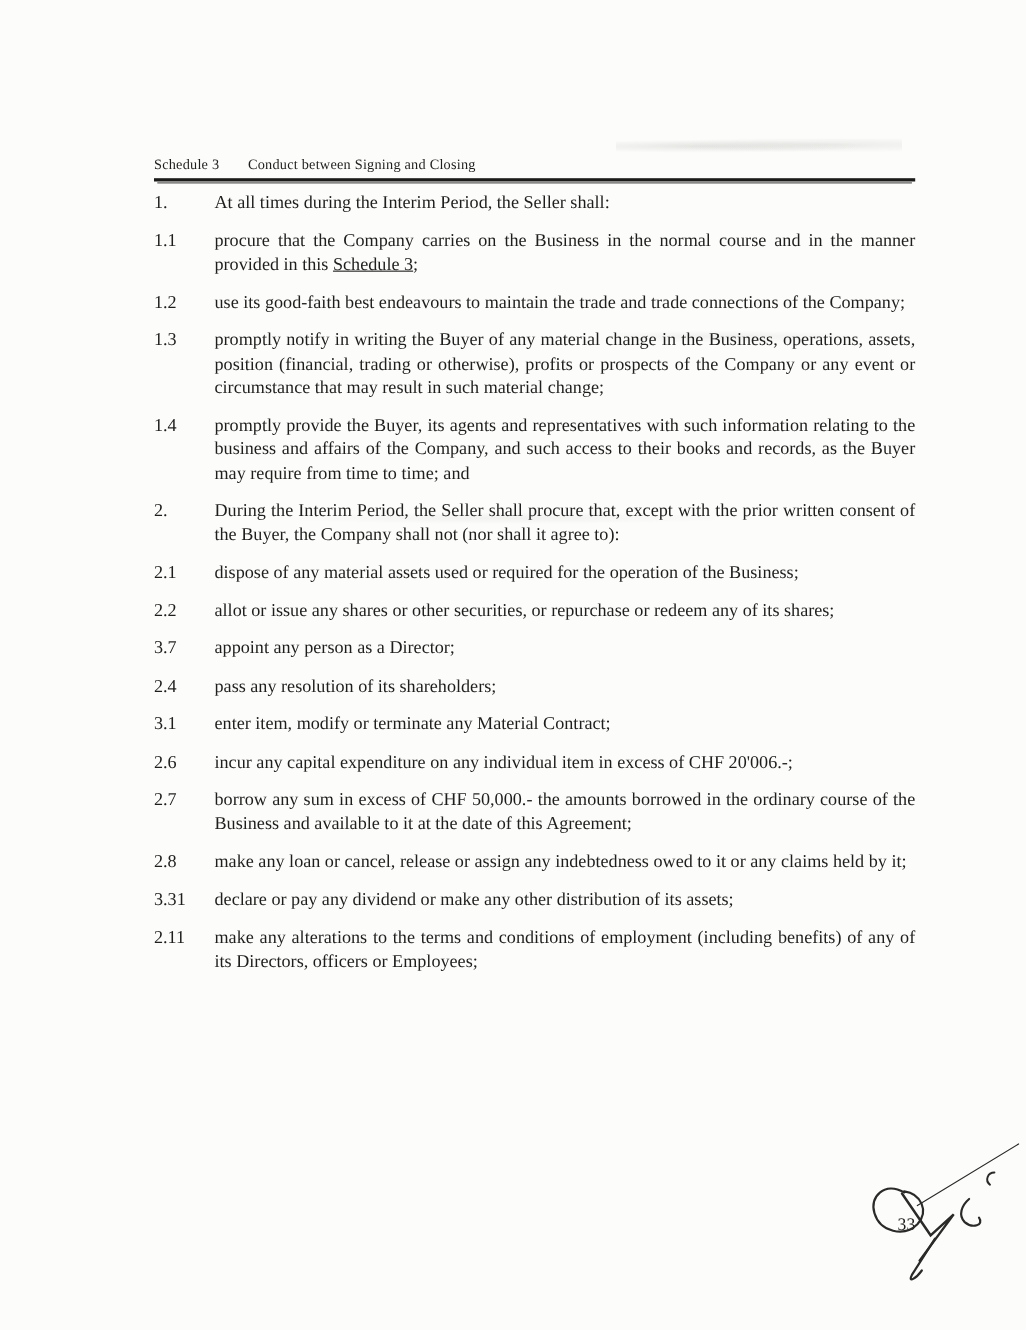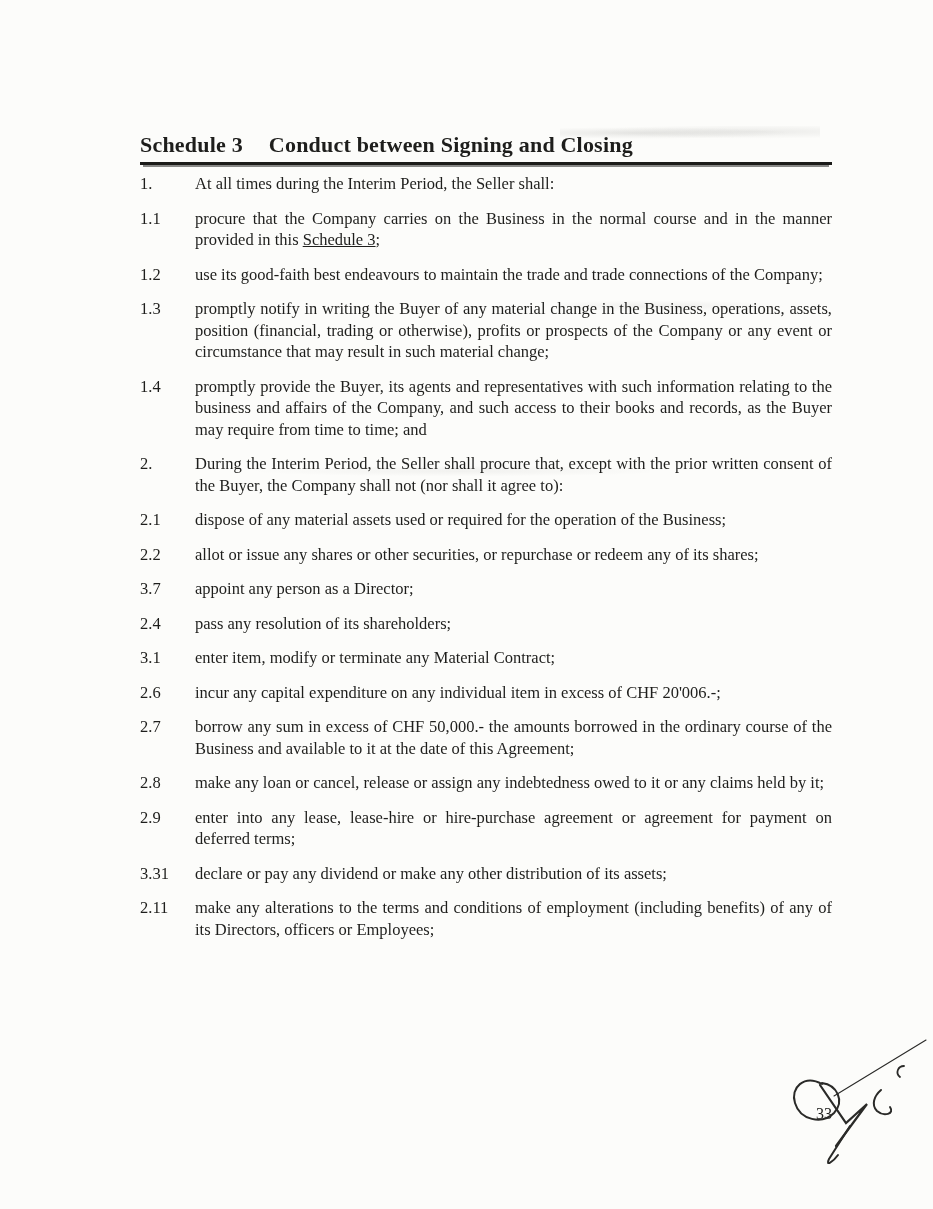--- a/index.html
+++ b/index.html
@@ -8,22 +8,22 @@
     background: #fcfcfa;
     font-family: "Liberation Serif", serif;
     color: #1e1e1c;
     position: relative;
     overflow: hidden;
   }
   .page { position: absolute; inset: 0; }
 
   .header {
     position: absolute;
-    left: 140px; top: 132px; width: 692px;
-    font-size: 22px; font-weight: bold;
+    left: 140px; top: 142px; width: 692px;
+    font-size: 13px; font-weight: normal;
     letter-spacing: 0.2px;
     border-bottom: 3px solid #1b1b19;
     box-shadow: 0 5px 0 -3px rgba(40,40,38,0.55);
     padding-bottom: 4px;
     white-space: nowrap;
   }
   .hlabel { margin-right: 26px; }
 
   .clauses {
     position: absolute;
@@ -132,24 +132,20 @@
   <div class="clause">
     <span class="cnum">2.7</span>
     <span class="ctext"><span>borrow any sum in excess of CHF 50,000.- the amounts borrowed in the ordinary course of the Business and available to it at the date of this Agreement;</span></span>
   </div>
 
   <div class="clause">
     <span class="cnum">2.8</span>
     <span class="ctext"><span>make any loan or cancel, release or assign any indebtedness owed to it or any claims held by it;</span></span>
   </div>
 
-  <div class="clause">
-    <span class="cnum">2.9</span>
-    <span class="ctext"><span>enter into any lease, lease-hire or hire-purchase agreement or agreement for payment on deferred terms;</span></span>
-  </div>
 
   <div class="clause">
     <span class="cnum">3.31</span>
     <span class="ctext"><span>declare or pay any dividend or make any other distribution of its assets;</span></span>
   </div>
 
   <div class="clause">
     <span class="cnum">2.11</span>
     <span class="ctext"><span>make any alterations to the terms and conditions of employment (including benefits) of any of its Directors, officers or Employees;</span></span>
   </div>

